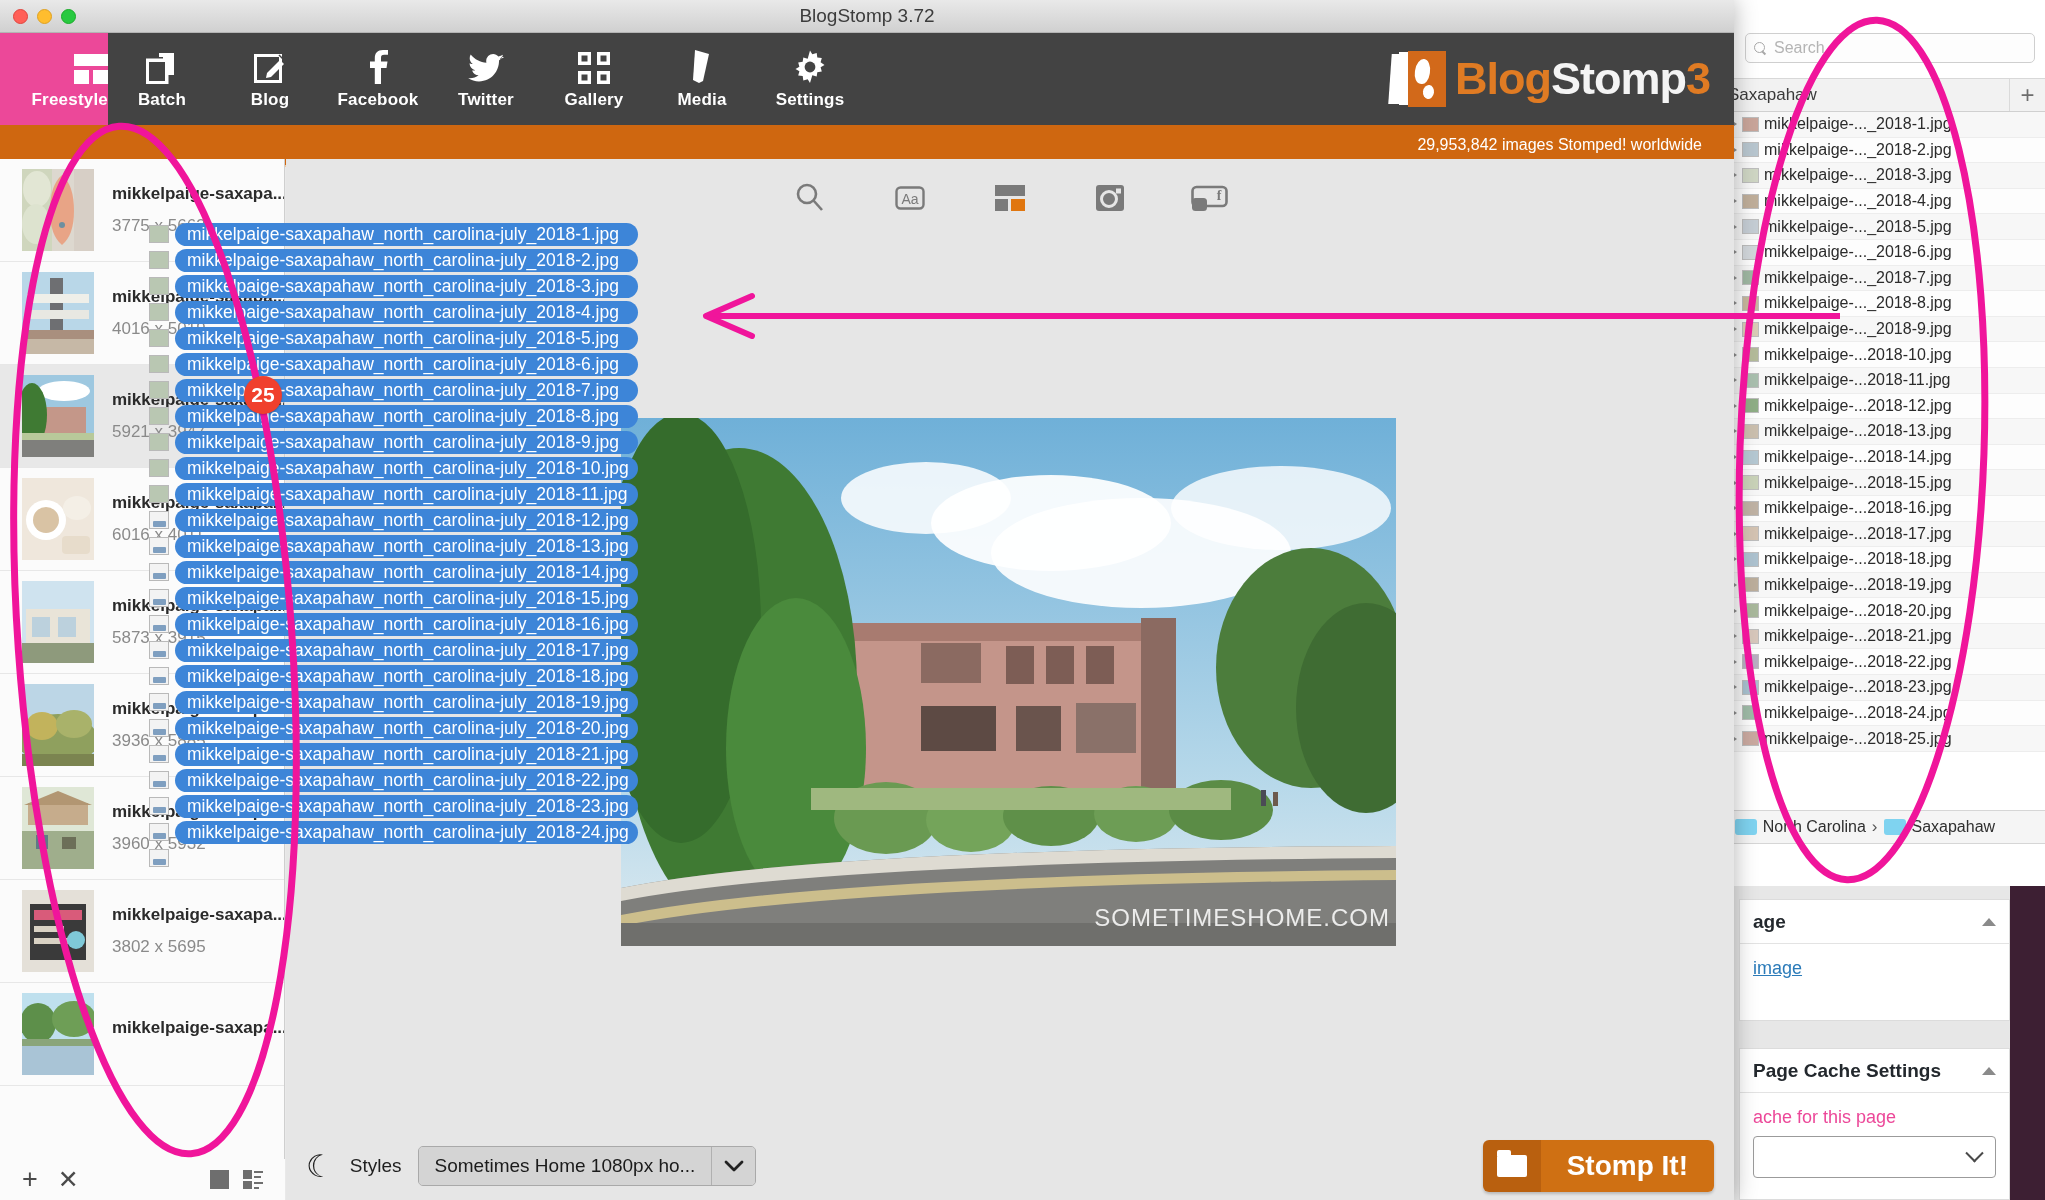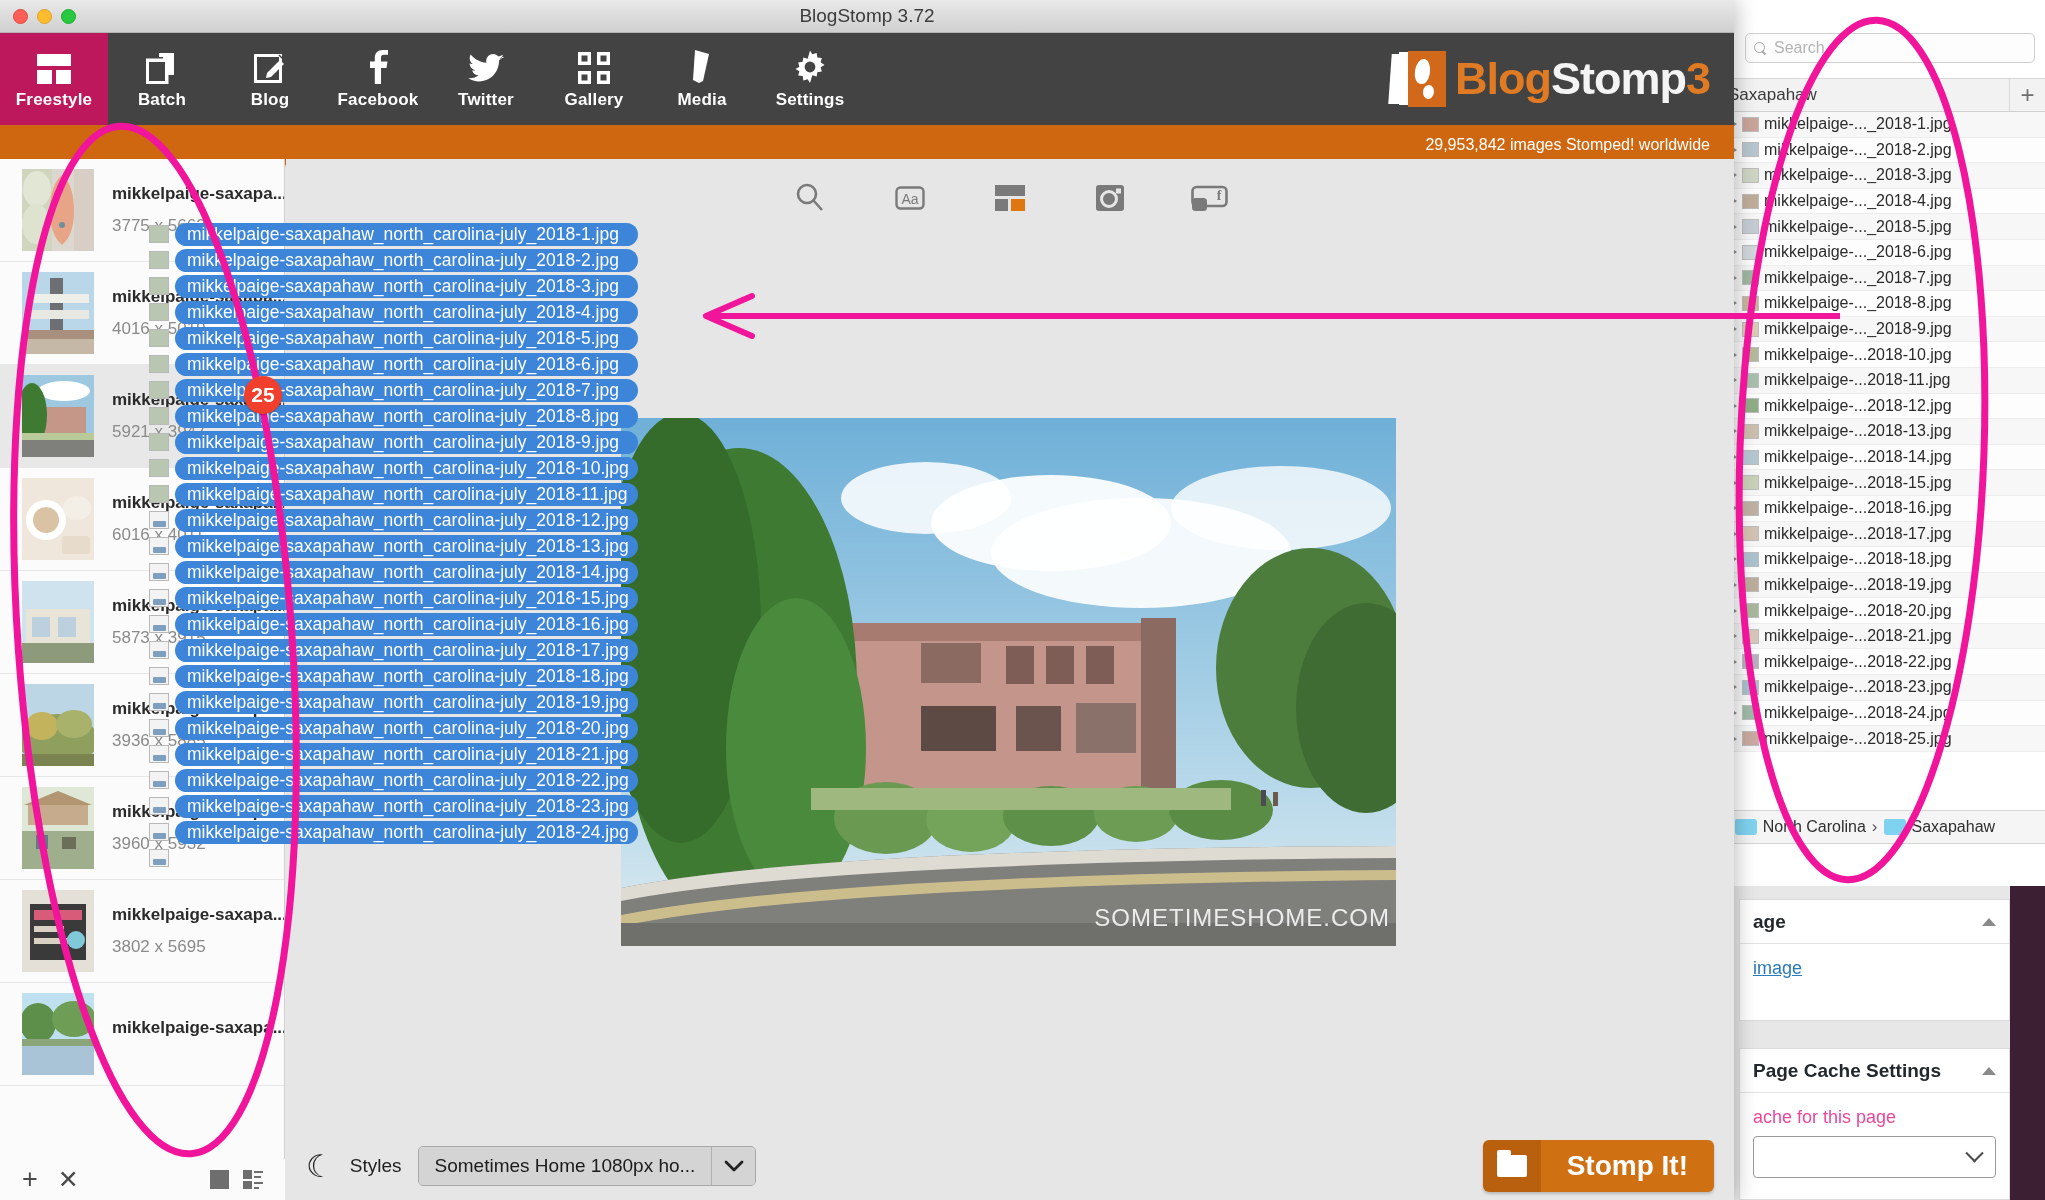--- a/index.html
+++ b/index.html
@@ -119,41 +119,41 @@
     font-size: 19px; color: #3c3c3c;
   }
 
   .toolbar {
     height: 92px; background: #434343; display: flex; align-items: stretch; position: relative;
   }
   .tb-item {
     width: 108px; display: flex; flex-direction: column; align-items: center;
     justify-content: center; gap: 6px; color: #fff; cursor: default;
   }
-  .tb-item.active { background: #be185d; }
+  .tb-item.active { background: #ec4899; align-items: flex-end; }
   .tb-item .ico { height: 36px; display: flex; align-items: flex-end; justify-content: center; }
   .tb-item .lb { font-size: 17px; font-weight: bold; letter-spacing: .2px; }
 
   .logo-wrap {
     position: absolute; right: 24px; top: 50%; transform: translateY(-50%);
     display: flex; align-items: center; gap: 9px;
   }
   .logo-mark { width: 56px; height: 56px; position: relative; }
   .logo-mark .pg1 { position: absolute; left: 0; top: 3px; width: 11px; height: 50px; background: #fff; transform: skewX(-4deg); }
   .logo-mark .pg2 { position: absolute; left: 9px; top: 1px; width: 11px; height: 53px; background: #fff; }
   .logo-mark .sq { position: absolute; left: 18px; top: 0px; width: 38px; height: 56px; background: #d2691a; }
   .logo-mark .foot1 { position: absolute; left: 25px; top: 8px; width: 15px; height: 25px; background: #fff; border-radius: 50% 50% 45% 45%; transform: rotate(8deg); }
   .logo-mark .foot2 { position: absolute; left: 33px; top: 34px; width: 11px; height: 14px; background: #fff; border-radius: 50%; transform: rotate(8deg); }
   .logo-text { font-size: 45px; font-weight: bold; letter-spacing: -1px; }
   .logo-text .o { color: #e07b23; }
   .logo-text .w { color: #f4f4f4; }
 
   .orangebar {
     height: 42px; background: #cf6710; border-bottom: 2px solid #f2c79b;
-    display: flex; align-items: center; justify-content: flex-end; padding-right: 24px;
+    display: flex; align-items: center; justify-content: flex-end; padding-right: 32px;
   }
   .orangebar .txt { font-size: 16px; color: #ffffff; }
 
   .body-area { position: absolute; left: 0; top: 159px; width: 1734px; height: 1041px; }
 
   
   .sidebar {
     position: absolute; left: 0; top: 0; width: 285px; height: 1041px;
     background: #fbfbfb; border-right: 1px solid #cfcfcf;
   }

